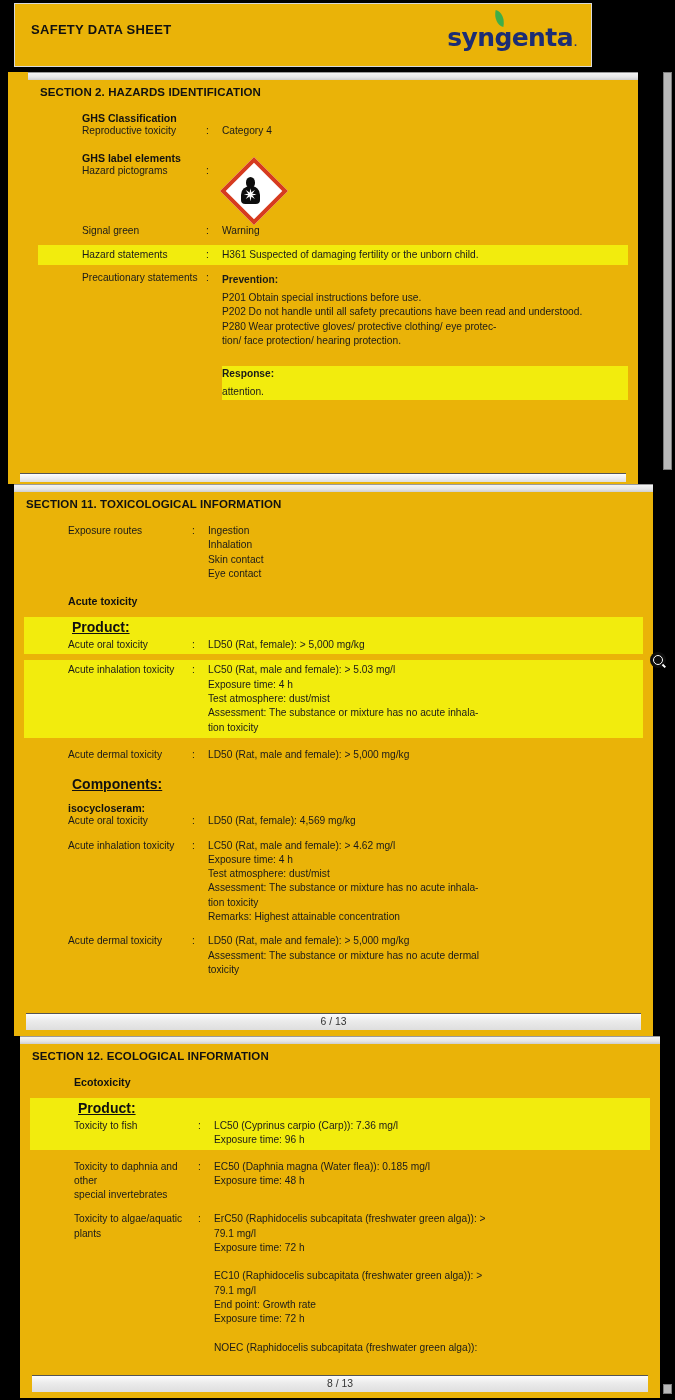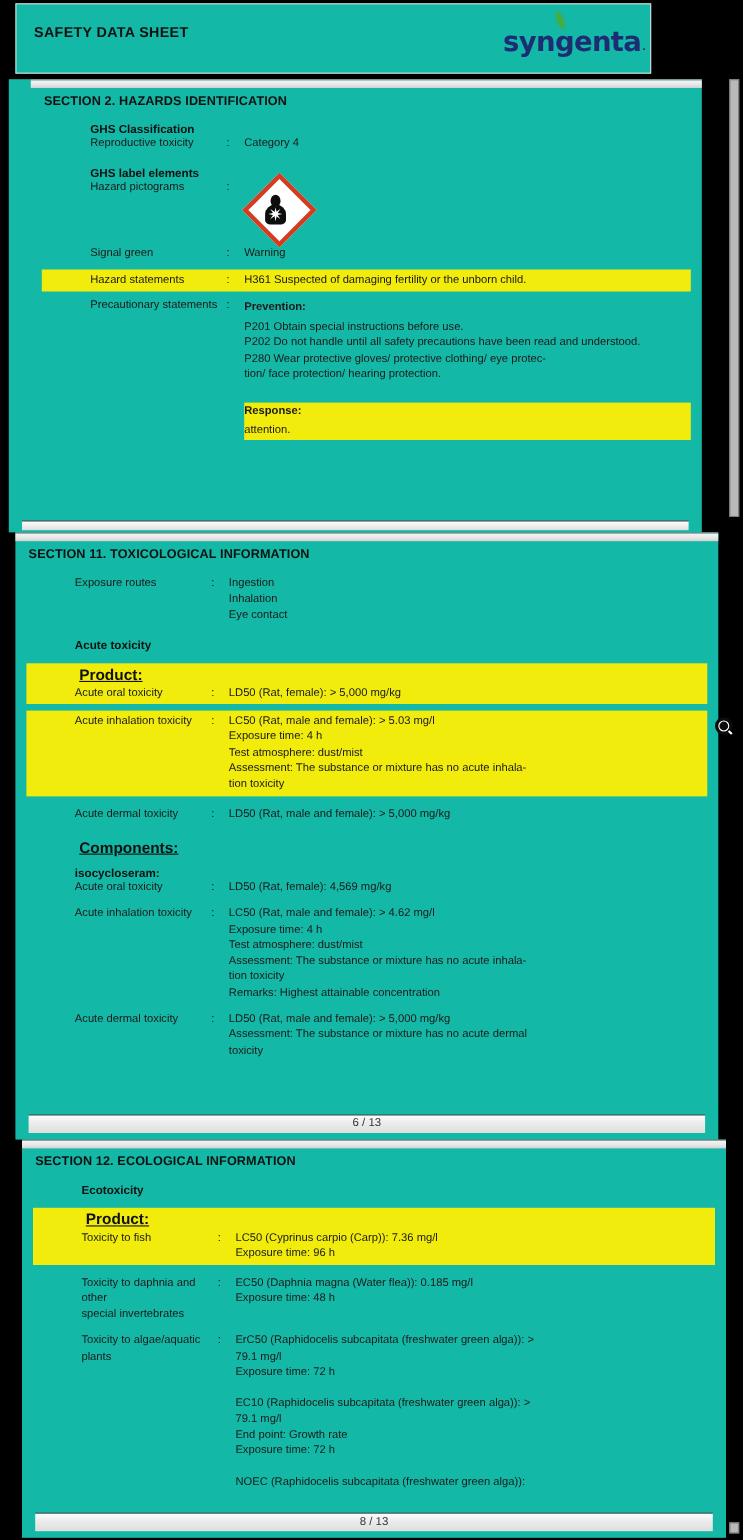--- a/index.html
+++ b/index.html
@@ -12,21 +12,21 @@
     height: 1400px;
     position: relative;
     overflow: hidden;
     font-family: "Liberation Sans", sans-serif;
     color: #1a1a1a;
   }
 
   
   .sheet {
     position: absolute;
-    background: #14b8a6;
+    background: #eab308;
     box-sizing: border-box;
   }
 
   
   #sheet-title {
     left: 14px;
     top: 3px;
     width: 578px;
     height: 64px;
     border: 1px solid #d9d9d9;
@@ -59,21 +59,21 @@
     position: absolute;
     left: 16px;
     top: 18px;
     font-size: 13px;
     font-weight: bold;
     letter-spacing: .3px;
     color: #111;
   }
   .logo {
     position: absolute;
-    right: 4px;
+    right: 14px;
     top: 16px;
     height: 30px;
     display: flex;
     align-items: flex-end;
   }
   .logo-word {
     font-family: "DejaVu Sans", sans-serif;
     font-size: 25px;
     font-weight: bold;
     color: #1c2d74;
@@ -416,20 +416,21 @@
 
   <div class="body-pad">
     <div class="spacer14"></div>
 
     <div class="row">
       <div class="lbl">Exposure routes</div>
       <div class="colon">:</div>
       <div class="val">
         <div>Ingestion</div>
         <div>Inhalation</div>
+        <div>Skin contact</div>
         <div>Eye contact</div>
       </div>
     </div>
 
     <div class="spacer14"></div>
     <div class="sub-head">Acute toxicity</div>
     <div class="spacer10"></div>
 
     <div class="hl" style="padding:2px 0;">
       <div class="u-head">Product:</div>

